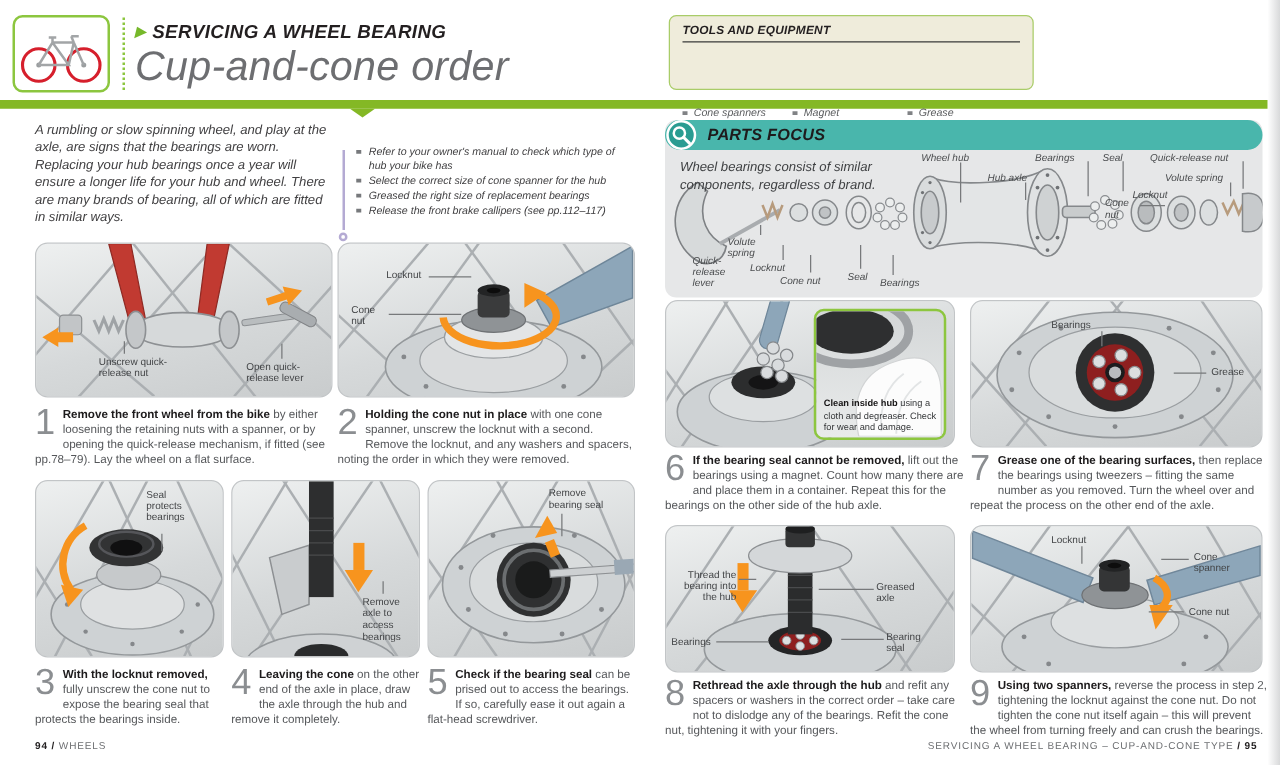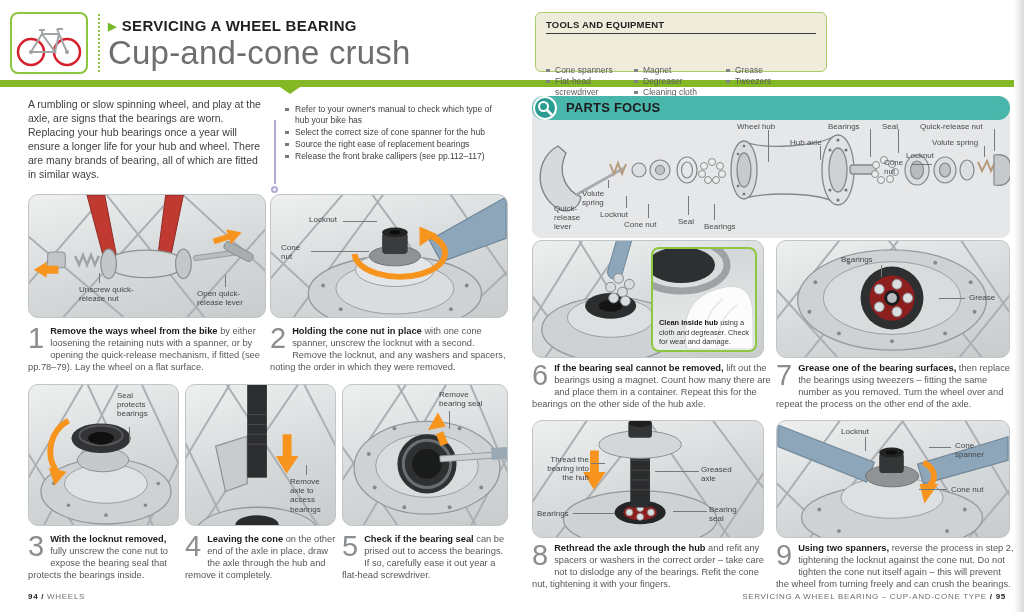--- a/index.html
+++ b/index.html
@@ -1,49 +1,49 @@
 <!DOCTYPE html>
 <html><head>
 <meta charset="utf-8">
 <style>
   * { margin:0; padding:0; box-sizing:border-box; }
   body { font-family:"Liberation Sans", sans-serif; background:#fff; }
   #page { position:relative; width:1024px; height:612px; background:#fff; overflow:hidden; }
-  .abs { position:absolute; }
+  .abs { position:absolute;font-style:italic; }
 
   
   .bike-box { left:10px; top:12px; width:78px; height:62px; border:2px solid #8cc63f; border-radius:8px; background:#fff; }
   .dotline { left:98px; top:14px; height:58px; width:0; border-left:2px dotted #8cc63f; }
   .kicker { left:108px; top:17px; font-size:15px; font-weight:bold; color:#231f20; letter-spacing:0.3px; }
   .kicker .arr { color:#76b82a; font-size:11px; margin-right:5px; vertical-align:1px; }
   .pagetitle { left:108px; top:34px; font-size:33px; font-weight:300; color:#6d6e71; letter-spacing:0.2px; }
   .greenbar { left:0; top:80px; width:1024px; height:7px; background:#84b825; }
   .bar-notch { left:280px; top:87px; width:0; height:0; border-left:10px solid transparent; border-right:10px solid transparent; border-top:7px solid #84b825; }
   .page-edge { right:0; top:0; width:10px; height:612px; background:linear-gradient(to right,#ffffff,#d8d9da); }
 
   
   .tools { left:535px; top:12px; width:292px; height:60px; background:#efecdb; border:1.5px solid #a9cc68; border-radius:6px; padding:6px 10px 4px 10px; }
-  .tools h3 { font-size:9.5px; font-weight:bold; color:#231f20; border-bottom:1.5px solid #3a3a3a; padding-bottom:3px; margin-bottom:0; letter-spacing:0.2px; }
+  .tools h3 { font-size:9.5px; font-weight:bold; color:#231f20; border-bottom:1.5px solid #3a3a3a; padding-bottom:3px; margin-bottom:20px; letter-spacing:0.2px; }
   .tools .cols { display:flex; }
   .tools ul { list-style:none; font-size:8.5px; color:#5a5c5e; line-height:1.3;margin-top:31px; }
   .tools ul li { position:relative; padding-left:9px; }
   .tools ul li::before { content:""; position:absolute; left:0; top:3.5px; width:3.5px; height:3.5px; background:#808285; }
   .tools .c1 { width:88px; } .tools .c2 { width:92px; } .tools .c3 { width:90px; }
 
   .intro { left:28px; top:98px; width:238px; font-size:10.5px; line-height:1.33; color:#414042; }
 
   
   .bys { left:263px; top:94px; width:247px; }
   .bys-head { position:relative; height:24px; }
   .bys-pill { position:absolute; left:11px; top:1px; width:222px; height:22px; background:#a89cca; border-radius:12px; }
   .bys-icon { position:absolute; left:0; top:0; width:24px; height:24px; border-radius:50%; background:#8677b3; border:2px solid #fff; z-index:2; }
   .bys-title { position:absolute; left:32px; top:4px; font-size:13px; font-weight:bold; color:#262223; z-index:3; letter-spacing:0.2px; }
   .bys-rail { position:absolute; left:11px; top:26px; width:2px; height:64px; background:#b4aad3; }
   .bys-dot { position:absolute; left:8px; top:92px; width:7px; height:7px; border:2px solid #b4aad3; border-radius:50%; background:#fff; }
-  .bys ul { list-style:none; margin:10px 0 0 22px; width:222px; font-size:8.5px; color:#414042; line-height:1.3; }
+  .bys ul { list-style:none; margin:22px 0 0 22px; width:222px; font-size:8.5px; color:#414042; line-height:1.3; }
   .bys ul li { position:relative; padding-left:10px; margin-bottom:1px; }
   .bys ul li::before { content:""; position:absolute; left:0; top:3.5px; width:3.5px; height:3.5px; background:#77797c; }
 
   
   .pf { left:532px; top:96px; width:478px; height:142px; background:#e6e7e8; border-radius:9px; }
   .pf-bar { position:absolute; left:0; top:0; width:478px; height:24px; background:#49b6ac; border-radius:12px; z-index:5; }
   .pf-icon { position:absolute; left:1px; top:0; width:24px; height:24px; border-radius:50%; background:#2a9c92; border:2px solid #fff; z-index:6; }
   .pf-title { position:absolute; left:34px; top:4px; font-size:13px; font-weight:bold; color:#1e1b1c; z-index:7; letter-spacing:0.2px; }
   .pf-desc { position:absolute; left:12px; top:32px; width:165px; font-size:10.5px; line-height:1.3; color:#3f4143; z-index:4; }
   .pf svg.diagram { position:absolute; left:0; top:0; width:478px; height:142px; }
@@ -78,21 +78,21 @@
     <svg width="74" height="58" viewBox="0 0 74 58">
       <circle cx="19" cy="38" r="13" fill="none" stroke="#d61f2c" stroke-width="2.5"></circle>
       <circle cx="55" cy="38" r="13" fill="none" stroke="#d61f2c" stroke-width="2.5"></circle>
       <circle cx="19" cy="38" r="2" fill="#9b9ea0"></circle>
         <circle cx="55" cy="38" r="2" fill="#9b9ea0"></circle>
       <path d="M19,38 L30,20 L47,20 L55,38 M30,20 L43,38 L19,38 M47,20 L43,38 M45,15 L51,15 M47,20 L45,15 M27,16 L33,16 M30,20 L30,16" fill="none" stroke="#a2a5a7" stroke-width="2"></path>
     </svg>
   </div>
   <div class="abs dotline"></div>
   <div class="abs kicker"><span class="arr">▶</span><span>SERVICING A WHEEL BEARING</span></div>
-  <div class="abs pagetitle">Cup-and-cone crush</div>
+  <div class="abs pagetitle">Cup-and-cone order</div>
   <div class="abs greenbar"></div>
   <div class="abs bar-notch"></div>
 
   <div class="abs tools">
     <h3>TOOLS AND EQUIPMENT</h3>
     <div class="cols">
       <ul class="c1">
         <li>Cone spanners</li>
         <li>Flat-head screwdriver</li>
       </ul>
@@ -109,21 +109,21 @@
   </div>
 
   <div class="abs intro">A rumbling or slow spinning wheel, and play at the axle, are signs that the bearings are worn. Replacing your hub bearings once a year will ensure a longer life for your hub and wheel. There are many brands of bearing, all of which are fitted in similar ways.</div>
 
   <div class="abs bys">
     <div class="bys-rail"></div>
     <div class="bys-dot"></div>
     <ul>
       <li>Refer to your owner's manual to check which type of hub your bike has</li>
       <li>Select the correct size of cone spanner for the hub</li>
-      <li>Source the right ease of replacement bearings</li>
+      <li>Greased the right size of replacement bearings</li>
       <li>Release the front brake callipers (see pp.112–117)</li>
     </ul>
   </div>
 
   <div class="abs pf">
     <svg class="diagram" viewBox="0 0 478 142">
       <g stroke="#7e8184" stroke-width="1.3" fill="#d7dadb">
         <path d="M26,50 C4,62 2,94 22,110 C34,120 47,113 49,101 C35,95 24,78 34,57 Z"></path>
         <line x1="44" y1="99" x2="92" y2="72" stroke="#a9acaf" stroke-width="3"></line>
       </g>
@@ -186,20 +186,21 @@
       </g>
     </svg>
     <div class="pf-bar"></div>
     <div class="pf-icon">
       <svg width="20" height="20" viewBox="0 0 20 20">
         <circle cx="8.5" cy="8.5" r="4.5" fill="none" stroke="#fff" stroke-width="2"></circle>
         <line x1="12" y1="12" x2="16.5" y2="16.5" stroke="#fff" stroke-width="2.5" stroke-linecap="round"></line>
       </svg>
     </div>
     <div class="pf-title">PARTS FOCUS</div>
+    <div class="pf-desc">Wheel bearings consist of similar components, regardless of brand.</div>
     <div class="pf-label" style="left:205px;top:26px;width:50px">Wheel hub</div>
     <div class="pf-label" style="left:258px;top:42px;width:40px">Hub axle</div>
     <div class="pf-label" style="left:296px;top:26px;width:44px">Bearings</div>
     <div class="pf-label" style="left:350px;top:26px;width:30px">Seal</div>
     <div class="pf-label" style="left:388px;top:26px;width:80px">Quick-release nut</div>
     <div class="pf-label" style="left:400px;top:42px;width:60px">Volute spring</div>
     <div class="pf-label" style="left:374px;top:55px;width:40px">Locknut</div>
     <div class="pf-label" style="left:352px;top:62px;width:26px">Cone nut</div>
     <div class="pf-label" style="left:22px;top:108px;width:40px">Quick-release lever</div>
     <div class="pf-label" style="left:50px;top:93px;width:32px">Volute spring</div>
@@ -368,42 +369,42 @@
       <rect x="150" y="64" width="20" height="12" fill="#9aa8b4" transform="rotate(-4 150 64)"></rect>
       <rect x="96" y="48" width="8" height="13" fill="#f7941e" transform="rotate(-22 100 54)"></rect>
       <polygon points="86,46 104,42 96,28" fill="#f7941e"></polygon>
     </svg>
     <div class="lead-v" style="left:106px;top:26px;height:18px"></div>
     <div class="plabel" style="left:96px;top:5px;width:52px">Remove bearing seal</div>
   </div>
 
   <div class="cap" style="left:28px;top:325px;width:236px">
     <span class="num">1</span>
-    <b>Remove the ways wheel from the bike</b>
+    <b>Remove the front wheel from the bike</b>
     <span>by either loosening the retaining nuts with a spanner, or by opening the quick-release mechanism, if fitted (see pp.78–79). Lay the wheel on a flat surface.</span>
   </div>
   <div class="cap" style="left:270px;top:325px;width:238px">
     <span class="num">2</span>
     <b>Holding the cone nut in place</b>
     <span>with one cone spanner, unscrew the locknut with a second. Remove the locknut, and any washers and spacers, noting the order in which they were removed.</span>
   </div>
   <div class="cap" style="left:28px;top:533px;width:150px">
     <span class="num">3</span>
     <b>With the locknut removed,</b>
     <span>fully unscrew the cone nut to expose the bearing seal that protects the bearings inside.</span>
   </div>
   <div class="cap" style="left:185px;top:533px;width:152px">
     <span class="num">4</span>
     <b>Leaving the cone</b>
     <span>on the other end of the axle in place, draw the axle through the hub and remove it completely.</span>
   </div>
   <div class="cap" style="left:342px;top:533px;width:164px">
     <span class="num">5</span>
     <b>Check if the bearing seal</b>
-    <span>can be prised out to access the bearings. If so, carefully ease it out year a flat-head screwdriver.</span>
+    <span>can be prised out to access the bearings. If so, carefully ease it out again a flat-head screwdriver.</span>
   </div>
 
   <div class="photo" style="left:532px;top:240px;width:232px;height:118px">
     <svg class="art" viewBox="0 0 232 118">
       <g stroke="#abafb2" stroke-width="2">
         <line x1="-10" y1="95" x2="55" y2="-10"></line>
           <line x1="5" y1="128" x2="100" y2="-10"></line>
         <line x1="125" y1="128" x2="40" y2="-10"></line>
           <line x1="-10" y1="45" x2="45" y2="118"></line>
       </g>

